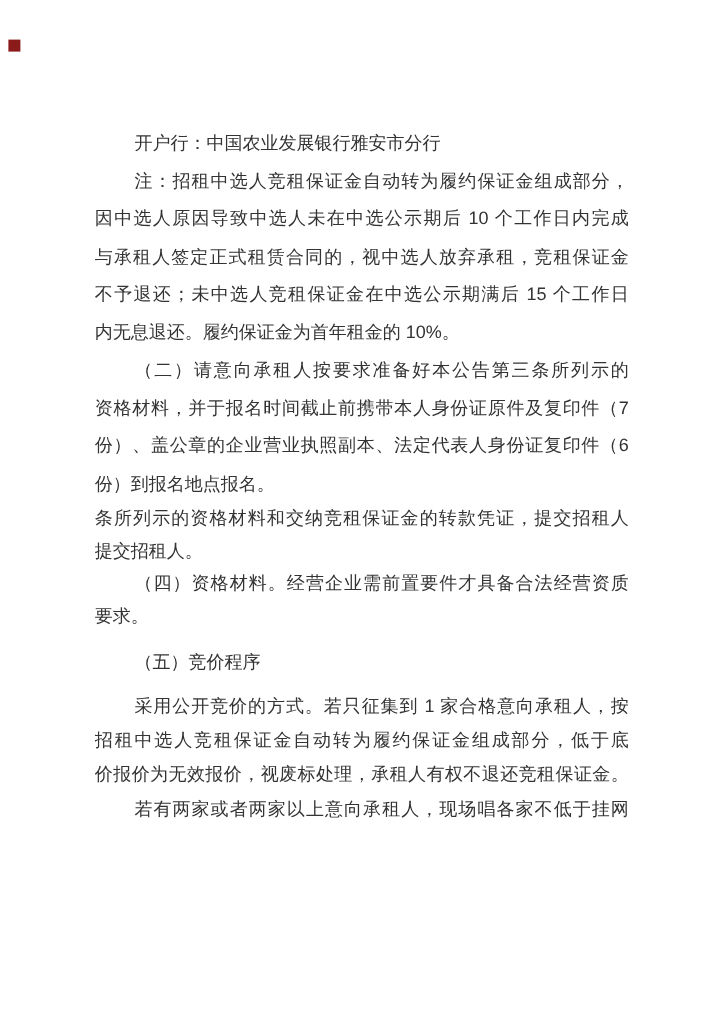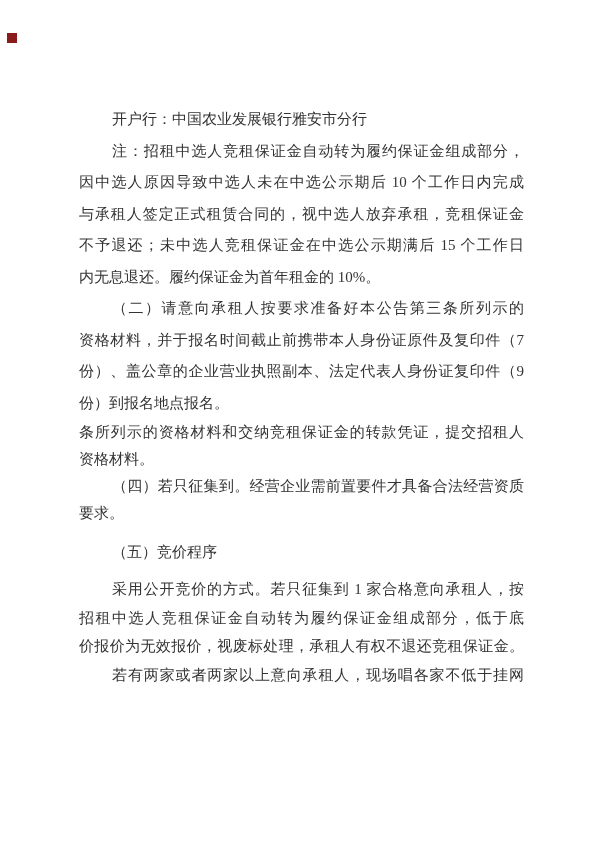--- a/index.html
+++ b/index.html
@@ -2,21 +2,21 @@
 <html><head>
 <meta charset="utf-8">
 <style>
   html, body { margin: 0; padding: 0; background: #ffffff; }
   .page {
     position: relative;
     width: 600px;
     height: 848px;
     background: #ffffff;
     overflow: hidden;
-    font-family: Liberation Serif, serif;
+    font-family: Liberation Sans, sans-serif;
   }
   .annotation-marker {
     position: absolute;
     left: 7px;
     top: 33px;
     width: 10px;
     height: 10px;
   }
   .doc-body {
     position: absolute;
@@ -52,27 +52,27 @@
   <div class="doc-body" style="color: rgb(51, 51, 51);">
     <div class="block-a">
         <div class="line indent">开户行：中国农业发展银行雅安市分行</div>
         <div class="line indent fill">注：招租中选人竞租保证金自动转为履约保证金组成部分，</div>
         <div class="line fill">因中选人原因导致中选人未在中选公示期后 10 个工作日内完成</div>
         <div class="line fill">与承租人签定正式租赁合同的，视中选人放弃承租，竞租保证金</div>
         <div class="line fill">不予退还；未中选人竞租保证金在中选公示期满后 15 个工作日</div>
         <div class="line">内无息退还。履约保证金为首年租金的 10%。</div>
         <div class="line indent fill">（二）请意向承租人按要求准备好本公告第三条所列示的</div>
         <div class="line fill">资格材料，并于报名时间截止前携带本人身份证原件及复印件（7</div>
-        <div class="line fill">份）、盖公章的企业营业执照副本、法定代表人身份证复印件（9</div>
+        <div class="line fill">份）、盖公章的企业营业执照副本、法定代表人身份证复印件（6</div>
         <div class="line">份）到报名地点报名。</div>
       </div>
     <div class="block-b">
         <div class="line fill">条所列示的资格材料和交纳竞租保证金的转款凭证，提交招租人</div>
-        <div class="line">资格材料。</div>
-        <div class="line indent fill">（四）若只征集到。经营企业需前置要件才具备合法经营资质</div>
+        <div class="line">提交招租人。</div>
+        <div class="line indent fill">（四）资格材料。经营企业需前置要件才具备合法经营资质</div>
         <div class="line">要求。</div>
       </div>
     <div class="block-h">
         <div class="line indent">（五）竞价程序</div>
       </div>
     <div class="block-c">
         <div class="line indent fill">采用公开竞价的方式。若只征集到 1 家合格意向承租人，按</div>
         <div class="line fill">招租中选人竞租保证金自动转为履约保证金组成部分，低于底</div>
         <div class="line fill">价报价为无效报价，视废标处理，承租人有权不退还竞租保证金。</div>
         <div class="line indent fill">若有两家或者两家以上意向承租人，现场唱各家不低于挂网</div>

